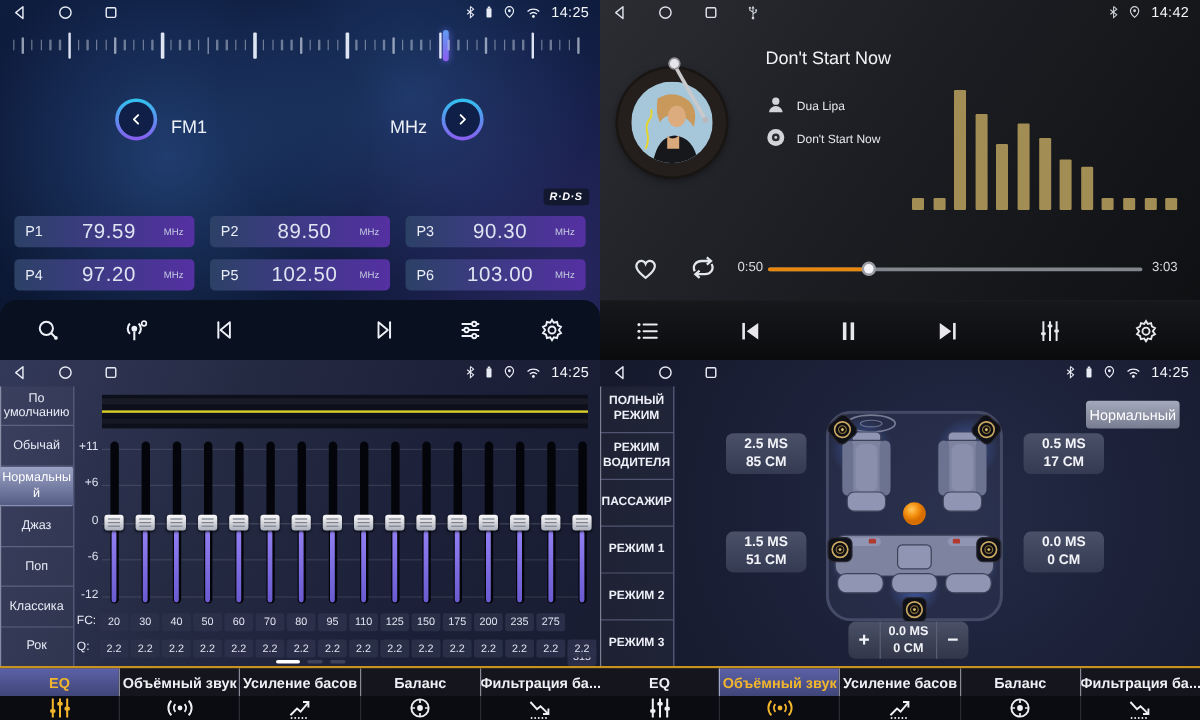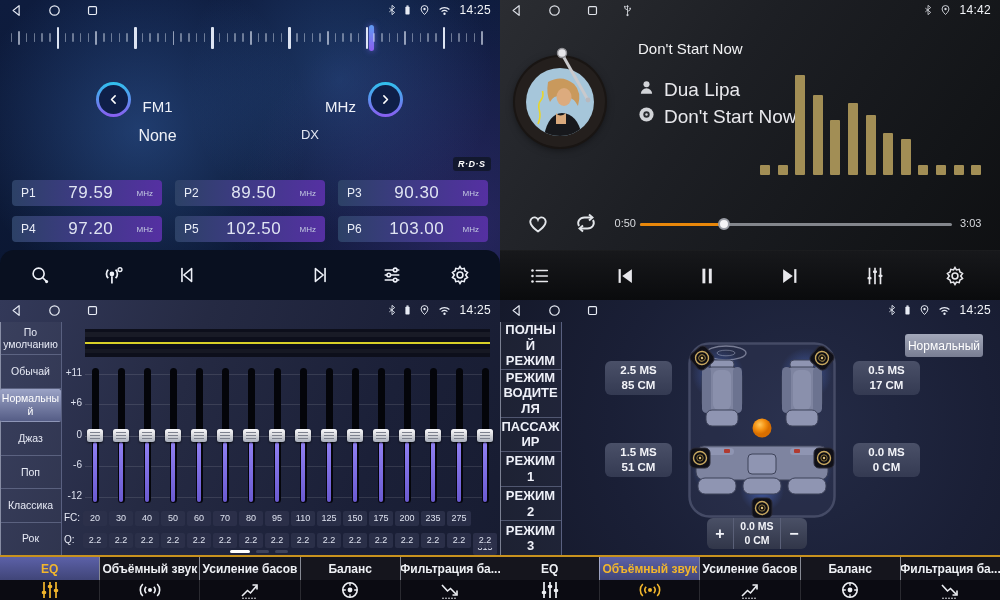--- a/index.html
+++ b/index.html
@@ -39,38 +39,38 @@
 .preset .pfreq{flex:1;text-align:center;font-size:17px;color:#dfe4f2;letter-spacing:.5px}
 .preset .punit{font-size:8px;color:#c4cbe2}
 #toolbar-radio{position:absolute;left:0;top:250px;width:500px;height:50px;background:#091020;border-radius:14px 14px 0 0}
 .tbico{position:absolute;top:0;height:50px;display:flex;align-items:center;justify-content:center;width:34px;color:#eef1f8}
 .bandbtn{position:absolute;left:218px;top:0;height:50px;width:64px;display:flex;align-items:center;justify-content:center;font-size:16px;letter-spacing:1px;color:#f0f3fa}
 
 .album{position:absolute;left:15px;top:57px;width:90px;height:90px;border-radius:50%;background:#241f1d;box-shadow:0 0 0 2px #191513,0 2px 8px rgba(0,0,0,.6)}
 .album .photo{position:absolute;left:11px;top:11px;width:68px;height:68px;border-radius:50%;overflow:hidden}
 .tonearm{position:absolute;left:46px;top:44px;pointer-events:none}
 .ptitle{position:absolute;left:138px;top:40px;font-size:15px;color:#f2f2f4}
-.prow{position:absolute;left:138px;display:flex;align-items:center;gap:9px;font-size:19px;color:#e8e8ec}
+.prow{position:absolute;left:138px;display:flex;align-items:center;gap:9px;font-size:10px;color:#e8e8ec}
 #vis{position:absolute;left:260px;top:0;width:228px;height:175px;display:flex;align-items:flex-end;gap:7.6px}
 .vbar{width:10px;border-radius:1px}
 .heart{position:absolute;left:26px;top:212px;color:#e3e6ea}
 .repeat{position:absolute;left:72px;top:210px;color:#e3e6ea}
 .ptime{position:absolute;top:217px;font-size:11px;color:#d8dade}
 #ptrack{position:absolute;left:140px;top:223px;width:312px;height:3px;background:#83868c;border-radius:2px}
 #pfill{position:absolute;left:0;top:0;height:3px;background:#e8870a;border-radius:2px}
 #pknob{position:absolute;top:218px;width:12px;height:12px;border-radius:50%;background:#f4f4f6;border:2px solid #9a9da5}
 #toolbar-player{position:absolute;left:0;top:250px;width:500px;height:50px;background:linear-gradient(180deg,#17181b,#0a0b0d);border-top:1px solid rgba(255,255,255,.07)}
 .tpico{position:absolute;top:0;height:50px;width:36px;display:flex;align-items:center;justify-content:center;color:#e8e8ec}
 
 .sidebar{position:absolute;left:0;top:22px;width:62px;bottom:45px;display:flex;flex-direction:column;background:rgba(255,255,255,.035);border-right:1px solid #596080;box-shadow:inset 1px 0 0 rgba(215,222,240,.5)}
 .sitem{flex:1;display:flex;align-items:center;justify-content:center;text-align:center;padding:0 1px;border-bottom:1px solid rgba(130,138,170,.5);font-weight:bold;overflow-wrap:anywhere;line-height:1.2}
 .sitem:last-child{border-bottom:none}
 #eq-side .sitem{font-size:10.5px;color:#e7eaf5;font-weight:normal}
 #eq-side .sitem.sel{background:linear-gradient(180deg,#9ba3c6,#555d86);color:#fff;border-radius:2px}
-#sur-side .sitem{font-size:13px;color:#eef0f8}
+#sur-side .sitem{font-size:10px;color:#eef0f8}
 .tabbar{position:absolute;left:0;top:255px;width:500px;height:45px;border-top:2px solid #c8921e}
 .tlabels{display:flex;height:23px}
 .tlab{flex:1;display:flex;align-items:center;justify-content:center;background:#15151d;font-size:12px;font-weight:bold;color:#eef0f4;border-left:1px solid rgba(230,235,245,.55);white-space:nowrap;overflow:hidden}
 .tlab:first-child{border-left:none}
 .tlab.active{background:linear-gradient(180deg,#5c61a8,#404578);color:#f2b62c}
 .ticons{display:flex;height:20px}
 .ticon{flex:1;display:flex;align-items:center;justify-content:center;background:#0b0b12;color:#eef0f4;border-left:1px solid rgba(255,255,255,.13)}
 .ticon:first-child{border-left:none}
 .ticon.active{color:#f2b62c}
 
@@ -221,24 +221,20 @@
     <div class="bandlbl">FM1</div>
     <div class="unitlbl">MHz</div>
     <div class="cirbtn" id="btn-next">
         <div class="inner">
           <svg width="13" height="13" viewBox="0 0 20 20">
             <path d="M7.5 4.5 L13 10 L7.5 15.5" fill="none" stroke="#fff" stroke-width="2.4" stroke-linecap="round" stroke-linejoin="round"></path>
           </svg>
         </div>
       </div>
   </div>
-  <div class="subrow">
-    <div class="ptylbl">None</div>
-    <div class="dxlbl">DX</div>
-  </div>
   <div class="rdsbadge">R·D·S</div>
   <div id="presets">
       <div class="preset" style="left: 12px; top: 180px;">
         <span class="pid">P1</span>
         <span class="pfreq">79.59</span>
         <span class="punit">MHz</span>
       </div>
       <div class="preset" style="left: 175px; top: 180px;">
         <span class="pid">P2</span>
         <span class="pfreq">89.50</span>

